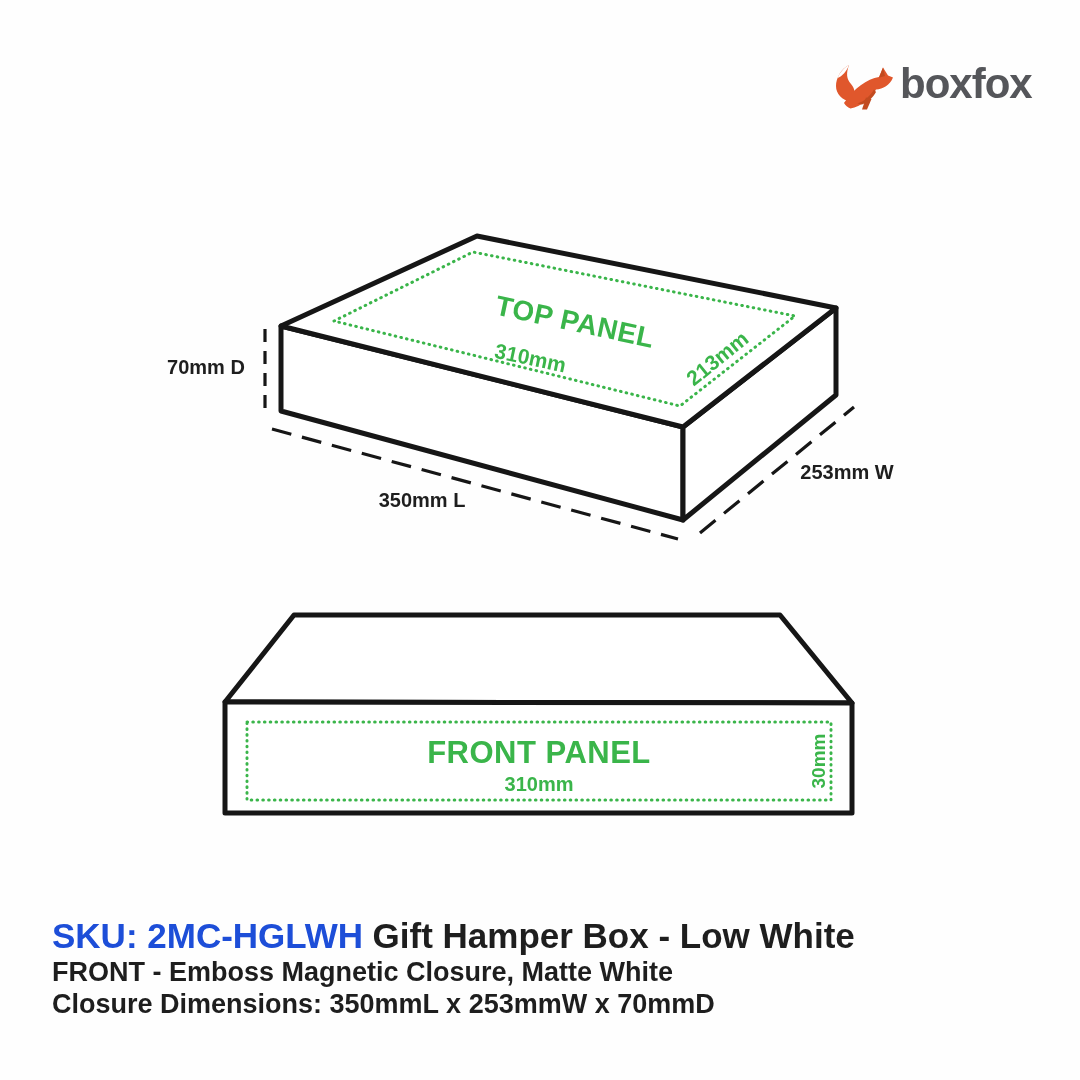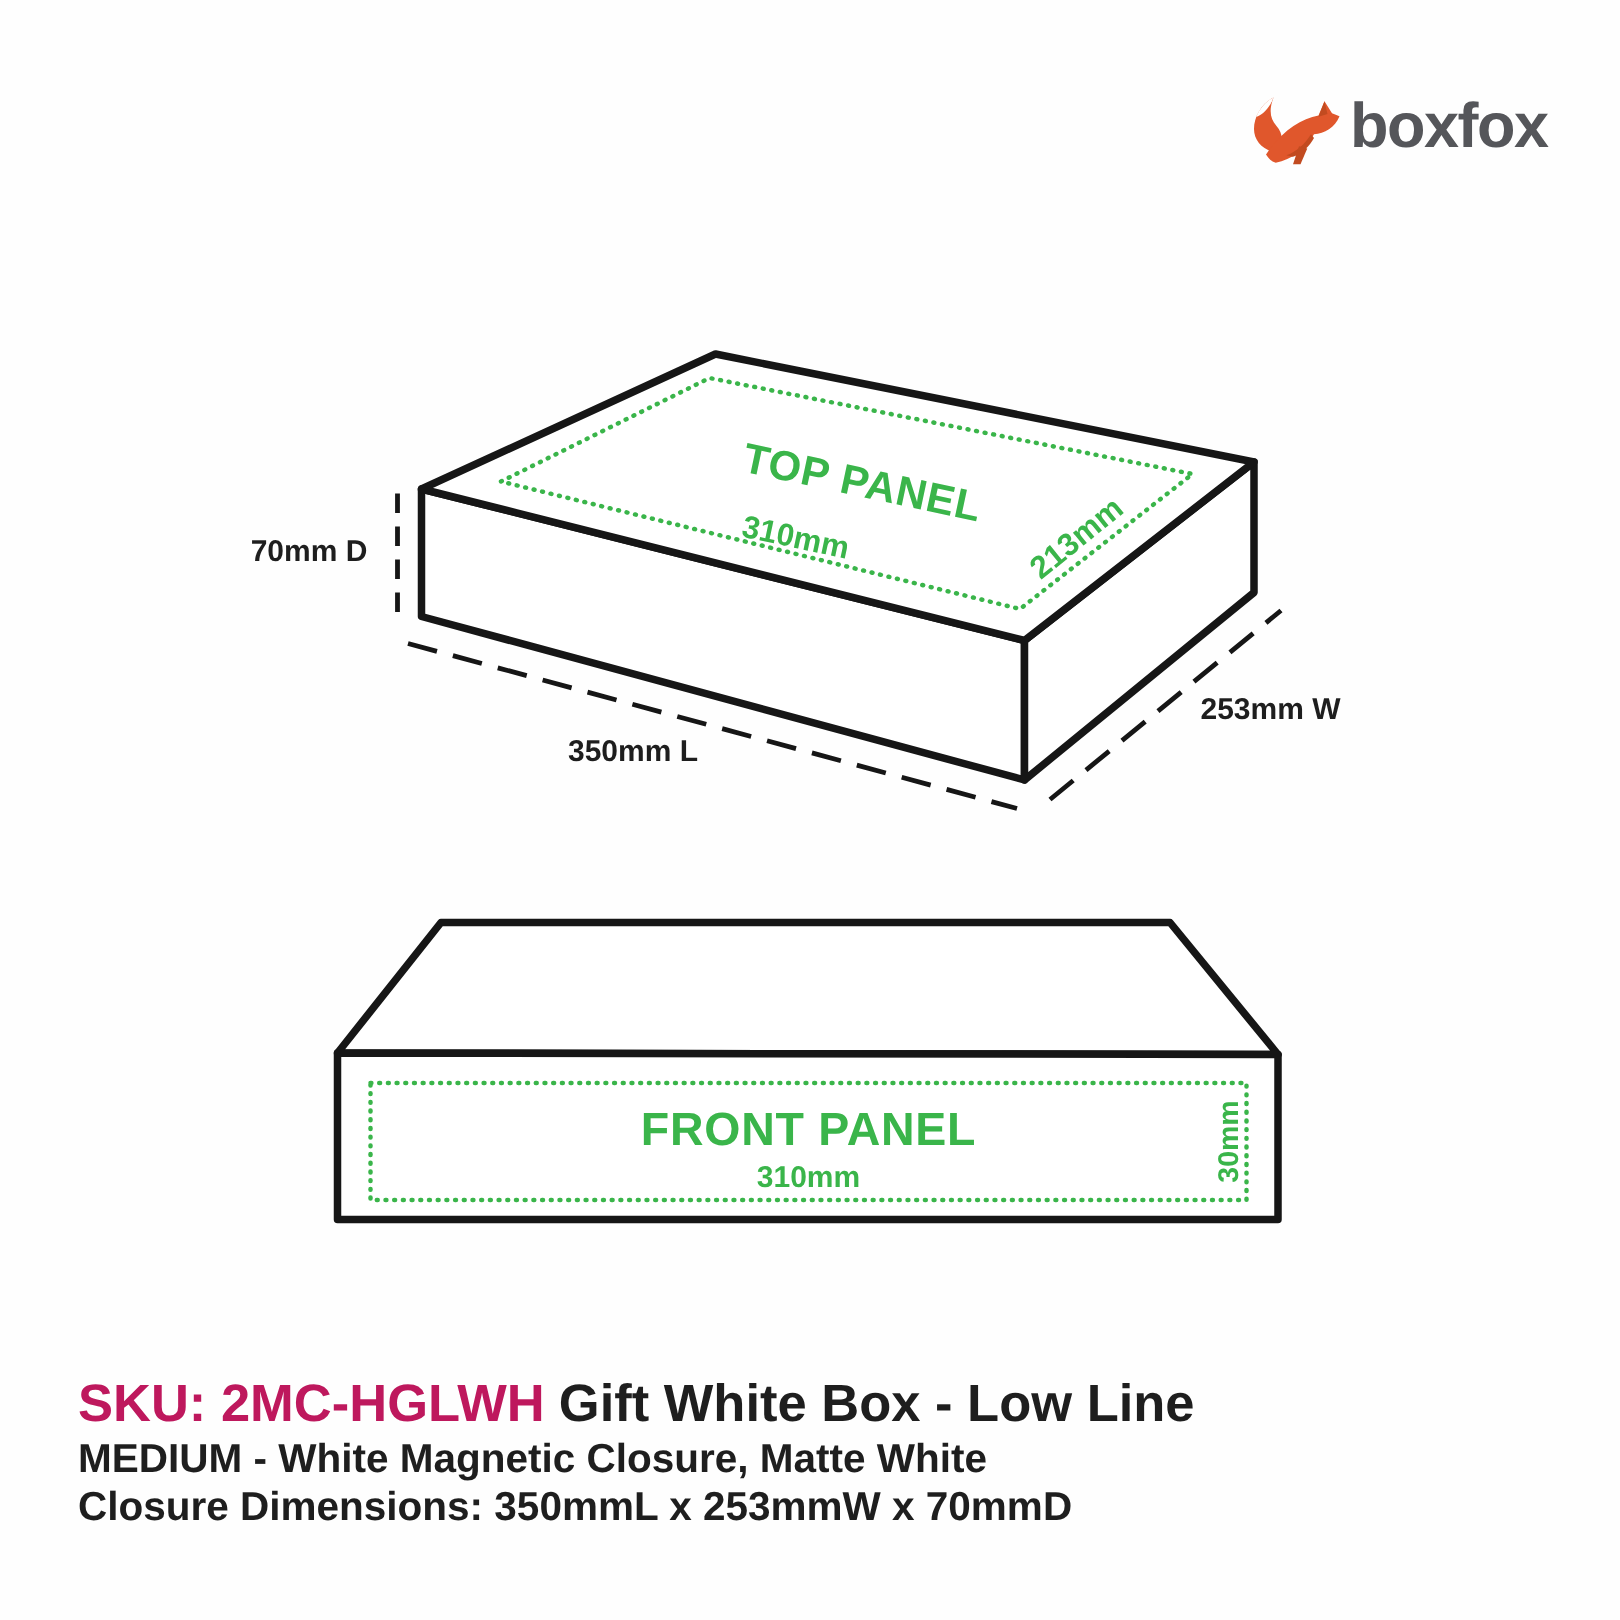--- a/index.html
+++ b/index.html
@@ -25,21 +25,21 @@
   .ink-label{fill:#1e1e1e;}
   .t-28{font-size:28px;letter-spacing:0.5px;}
   .t-31{font-size:31px;letter-spacing:0.5px;}
   .t-21{font-size:21px;}
   .t-20{font-size:20px;}
   .t-19{font-size:19px;}
   .anchor-mid{text-anchor:middle;}
   
   .footer{position:absolute;left:52px;top:916px;color:#1e1e1e;}
   .footer-line1{font-size:35px;font-weight:bold;line-height:40px;white-space:nowrap;}
-  .footer-sku{color:#be185d;margin-right:0.27em;}
+  .footer-sku{color:#1d4ed8;margin-right:0.27em;}
   .footer-line2,.footer-line3{font-size:27px;font-weight:bold;line-height:32px;white-space:nowrap;}
 </style>
 </head>
 <body>
 
 <div class="canvas">
 
   <div class="logo">
     <svg class="logo-icon" viewBox="0 0 64 56" aria-hidden="true">
 
@@ -85,19 +85,19 @@
       <path class="outline" d="M225,702 L852,703 L852,813 L225,813 Z"></path>
       <rect class="dotted" x="247" y="722" width="584" height="78"></rect>
       <text class="green-label t-31 anchor-mid" x="539" y="763">FRONT PANEL</text>
       <text class="green-label t-20 anchor-mid" x="539" y="791">310mm</text>
       <text class="green-label t-19 anchor-mid" transform="rotate(-90 818 761)" x="818" y="768">30mm</text>
     </g>
   </svg>
 
   <div class="footer">
     <div class="footer-line1">
-      <span class="footer-sku">SKU: 2MC-HGLWH</span><span>Gift White Box - Low Line</span>
+      <span class="footer-sku">SKU: 2MC-HGLWH</span><span>Gift Hamper Box - Low White</span>
     </div>
-    <div class="footer-line2">MEDIUM - White Magnetic Closure, Matte White</div>
+    <div class="footer-line2">FRONT - Emboss Magnetic Closure, Matte White</div>
     <div class="footer-line3">Closure Dimensions: 350mmL x 253mmW x 70mmD</div>
   </div>
 
 </div>
 
 </body></html>

